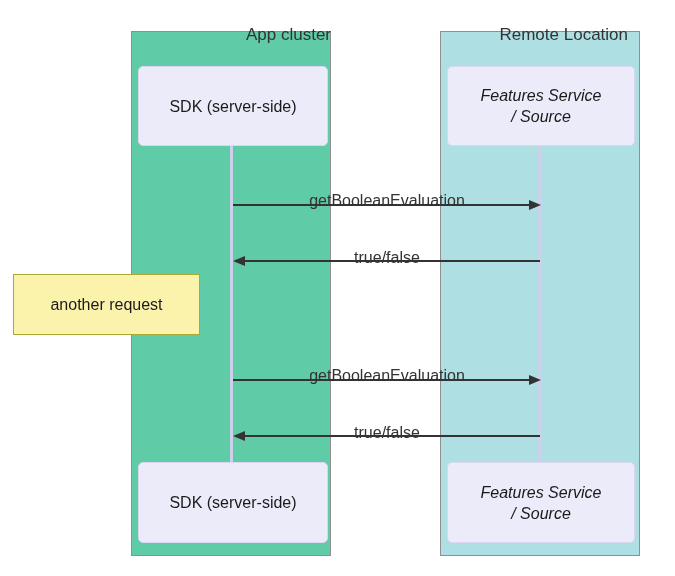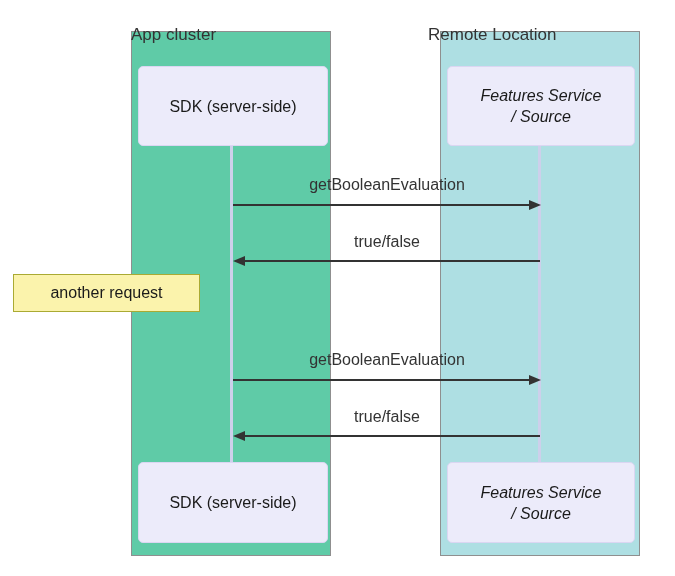--- a/index.html
+++ b/index.html
@@ -22,21 +22,21 @@
     border: 1px solid #8f8f8f;
     box-sizing: border-box;
   }
   .group-rect.app    { left: 131px; background: #5FCBA7; }
   .group-rect.remote { left: 440px; background: #AEDFE3; }
 
   .group-title {
     position: absolute;
     top: 25px;
     width: 200px;
-    text-align: left;
+    text-align: right;
     font-size: 17px;
     line-height: 19px;
     color: #333333;
   }
   .group-title.app    { left: 131px; }
   .group-title.remote { left: 428px; }
 
   
   .actor-box {
     position: absolute;
@@ -71,20 +71,21 @@
 
   
   .msg-label {
     position: absolute;
     left: 233px;
     width: 308px;
     text-align: center;
     font-size: 16px;
     line-height: 20px;
     color: #333333;
+    margin-top: 16px;
   }
   .arrow-line {
     position: absolute;
     height: 2px;
     background: #333333;
   }
   .arrow-head {
     position: absolute;
     width: 0;
     height: 0;
@@ -93,21 +94,21 @@
   }
   .arrow-head.to-right { border-left: 12px solid #333333; }
   .arrow-head.to-left  { border-right: 12px solid #333333; }
 
   
   .note {
     position: absolute;
     left: 13px;
     top: 274px;
     width: 187px;
-    height: 38px;
+    height: 61px;
     box-sizing: border-box;
     background: #FBF3AC;
     border: 1px solid #AAAA33;
     display: flex;
     align-items: center;
     justify-content: center;
     font-size: 16px;
     color: #1a1a1a;
   }
 </style>

